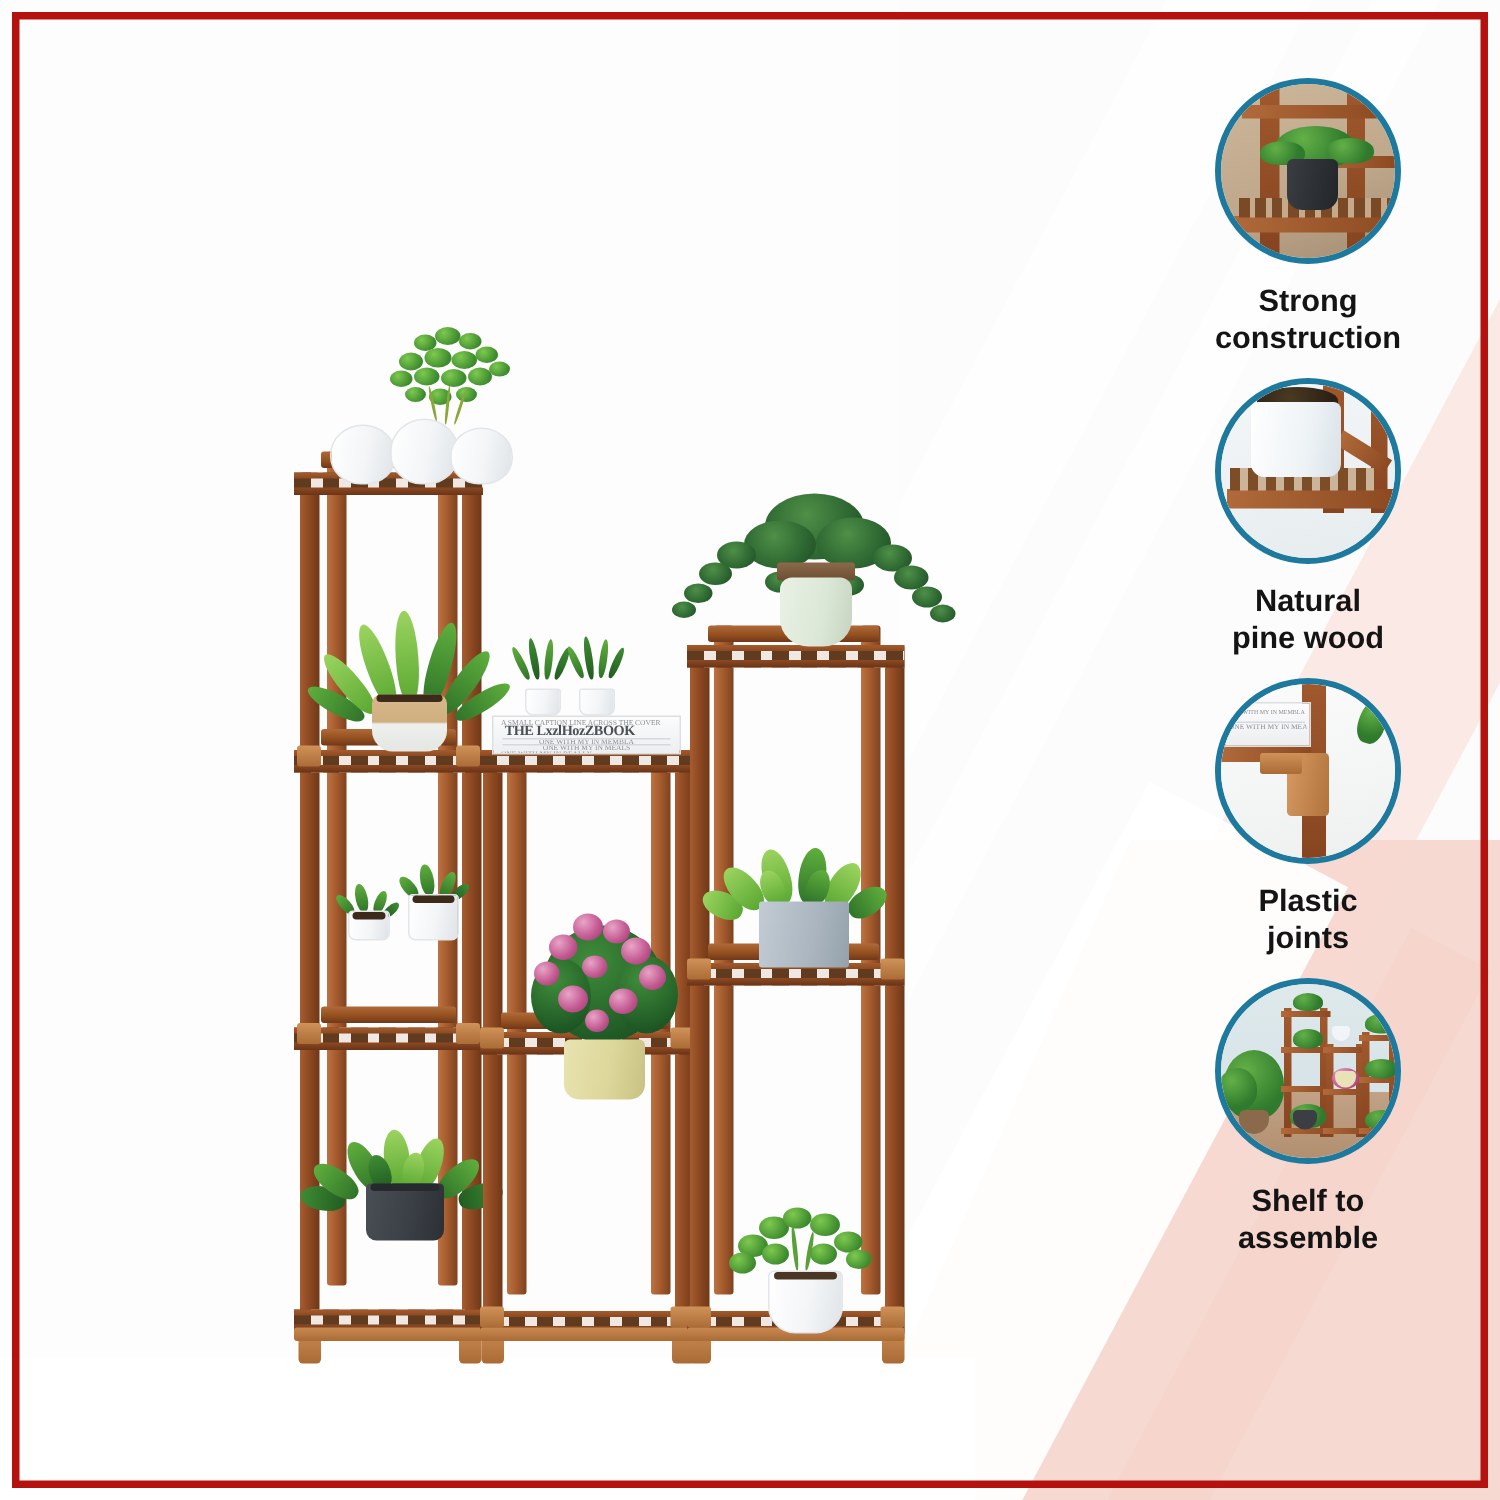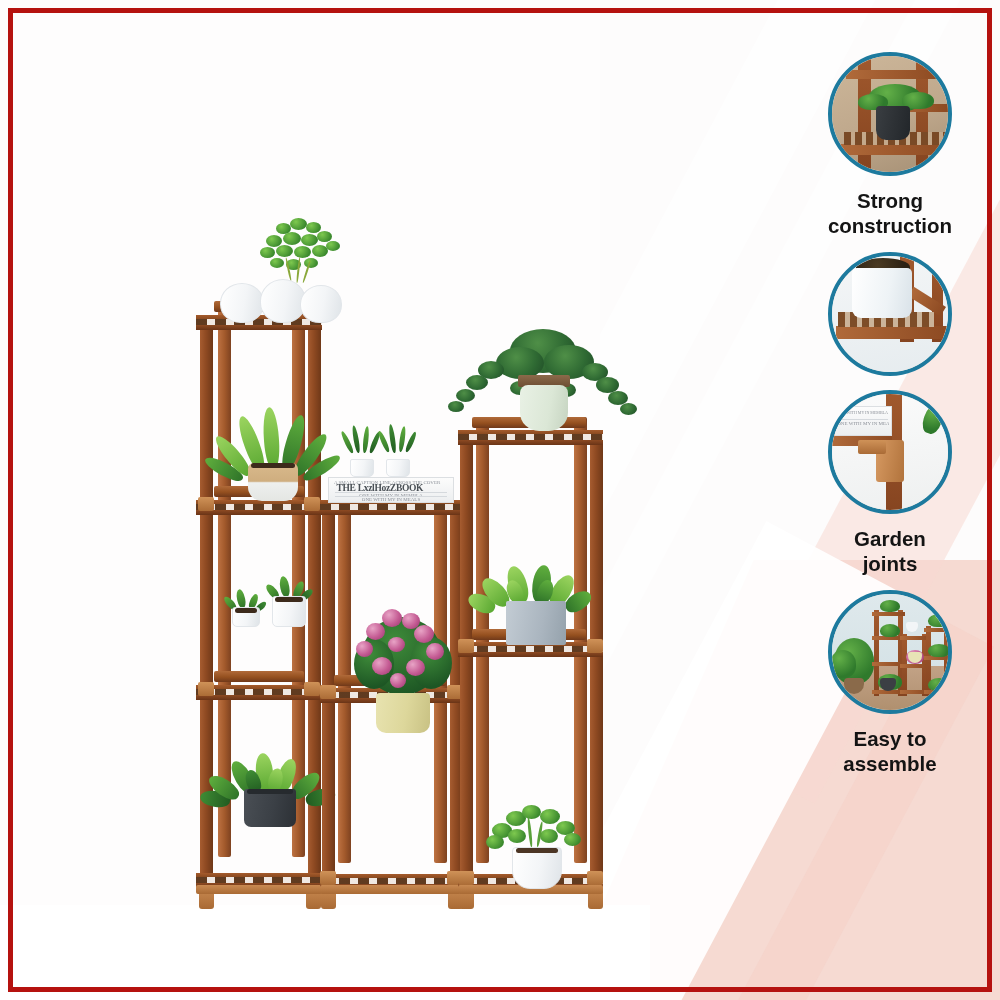--- a/index.html
+++ b/index.html
@@ -51,21 +51,21 @@
   #whiteBottom{ position:absolute; left:0; top:905px; width:650px;
      height:95px; background:#ffffff; }
 
   
   #title{ position:absolute; left:52px; top:52px; width:700px; z-index:30;
      color:var(--title); font-weight:bold; font-size:30.5px;
      line-height:38px; letter-spacing:.3px; text-transform:uppercase; }
   #title .ln{ display:block; white-space:nowrap; }
 
   
-  #features{ position:absolute; left:790px; top:52px; width:200px;
+  #features{ position:absolute; left:772px; top:52px; width:200px;
      height:930px; z-index:30; display:flex; flex-direction:column;
      align-items:center; }
   .feature{ width:200px; display:flex; flex-direction:column;
      align-items:center; }
   .fcircle{ width:124px; height:124px; border-radius:50%;
      border:4px solid var(--teal); overflow:hidden; position:relative;
      background:#efe7dd; }
   .flabel{ margin-top:12px; text-align:center; color:#141414;
      font-weight:bold; font-size:20.5px; line-height:25px; }
 
@@ -519,20 +519,24 @@
           <div class="wbar" style="left:6px; top:56px; width:96px; height:15px;
                       background:repeating-linear-gradient(90deg,#7d4d28 0 7px,#cbb49a 7px 12px);"></div>
           <div class="wbar l" style="left:76px; top:40px; width:38px; height:11px; transform:rotate(32deg);"></div>
           <div class="leafclump" style="left:24px; top:2px; width:54px; height:18px;
                       background:radial-gradient(circle at 40% 40%,#4a3a22,#2c2114 80%);"></div>
           <div class="pot" style="left:20px; top:12px; width:60px; height:50px;
                       background:linear-gradient(100deg,#ffffff,#eef3f6 60%,#d9e2e8);
                       border-radius:5px 5px 9px 9px;"></div>
         </div>
       </div>
+      <div class="flabel">
+        <span>Natural</span><br>
+        <span>pine wood</span>
+      </div>
     </div>
 
     <div class="feature" style="margin-top:14px;">
       <div class="fcircle" id="f3">
         <div class="mini">
           <div class="m-wall"></div>
           <div class="wbar" style="left:54px; top:-8px; width:16px; height:130px;"></div>
           <div class="wbar l" style="left:0px; top:40px; width:60px; height:12px;"></div>
           <div class="pot" style="left:44px; top:46px; width:28px; height:42px;
                       background:linear-gradient(100deg,#d79a62,#b1733c); border-radius:3px;"></div>
@@ -540,21 +544,21 @@
                       background:linear-gradient(180deg,#cf9258,#aa6b36); border-radius:2px;"></div>
           <div class="book" style="left:2px; top:12px; width:58px; height:30px;">
             <div class="bt" style="top:3px; font-size:4px;">ONE WITH MY IN MEMBLA</div>
             <div class="bt" style="top:14px; font-size:5px;">ONE WITH MY IN MEALS</div>
             <div class="brule" style="top:12px;"></div>
           </div>
           <div class="leafclump" style="left:92px; top:10px; width:18px; height:30px; transform:rotate(18deg);"></div>
         </div>
       </div>
       <div class="flabel">
-        <span>Garden</span><br>
+        <span>Plastic</span><br>
         <span>joints</span>
       </div>
     </div>
 
     <div class="feature" style="margin-top:14px;">
       <div class="fcircle" id="f4">
         <div class="mini">
           <div class="m-wall"></div>
 
           <div class="leafclump" style="left:2px; top:44px; width:40px; height:46px;"></div>
@@ -586,20 +590,20 @@
           <div class="leafclump" style="left:96px; top:20px; width:22px; height:13px;"></div>
           <div class="leafclump" style="left:96px; top:50px; width:22px; height:13px;"></div>
           <div class="leafclump" style="left:96px; top:84px; width:22px; height:13px;"></div>
           <div class="bloom" style="left:74px; top:56px; width:18px; height:14px;"></div>
           <div class="pot" style="left:48px; top:84px; width:16px; height:13px; background:#3b3f44;"></div>
           <div class="pot" style="left:74px; top:28px; width:12px; height:10px; background:#f2f5f7;"></div>
           <div class="pot" style="left:76px; top:58px; width:14px; height:11px; background:#e8e3b6;"></div>
         </div>
       </div>
       <div class="flabel">
-        <span>Easy to</span><br>
+        <span>Shelf to</span><br>
         <span>assemble</span>
       </div>
     </div>
   </div>
 
   <div id="frame"></div>
 </div>
 
 </body></html>

